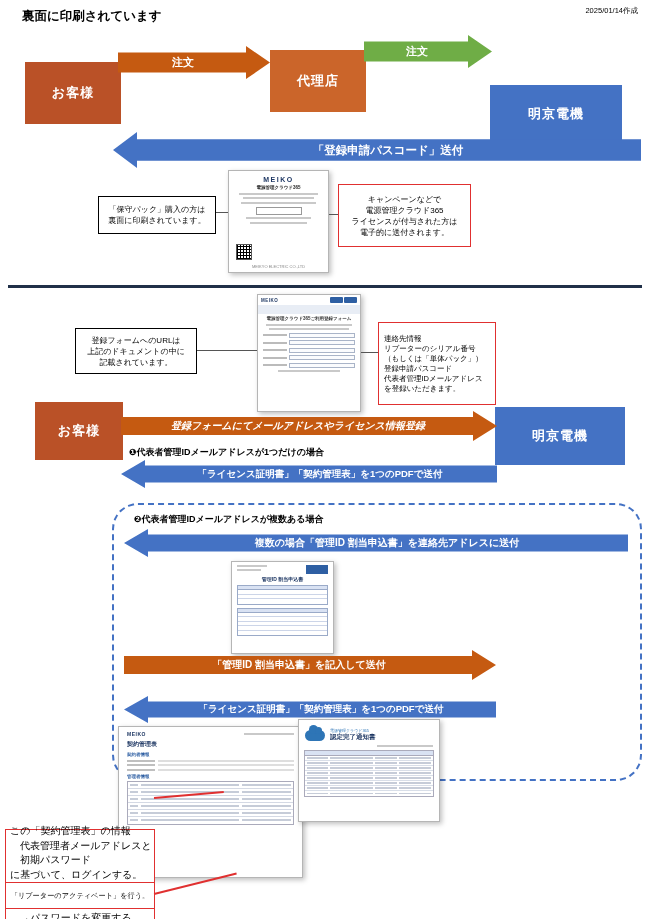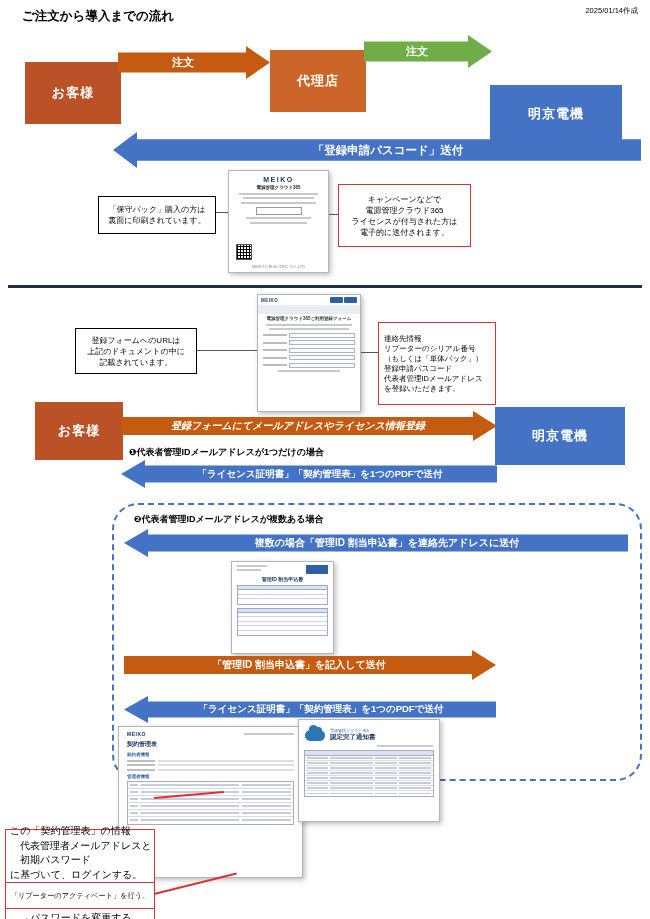--- a/index.html
+++ b/index.html
@@ -72,21 +72,21 @@
 
   .dashed-group { position:absolute; border:2px dashed #4472C4; border-radius:26px; }
   .case-label { position:absolute; font-size:9px; font-weight:bold; color:#000; }
   .divider { position:absolute; background:#203048; }
 </style>
 </head>
 <body>
 
 <div id="page">
 
-  <div class="abs" style="left:22px; top:8px; font-size:12.5px; font-weight:bold;">ご注文から導入までの流れ</div>
+  <div class="abs" style="left:22px; top:8px; font-size:12.5px; font-weight:bold;">裏面に印刷されています</div>
   <div class="abs" style="right:12px; top:6px; font-size:7.5px;">2025/01/14作成</div>
 
   <div class="fbox box-customer" style="left:25px; top:62px; width:96px; height:62px;">お客様</div>
 
   <div class="fbox box-agency" style="left:270px; top:50px; width:96px; height:62px;">代理店</div>
 
   <div class="fbox box-meikyo" style="left:490px; top:85px; width:132px; height:57px;">明京電機</div>
 
   <div class="arrow arr-r a-orange" style="left:118px; top:46px; width:152px; height:33px; font-size:11px;">注文</div>
 

